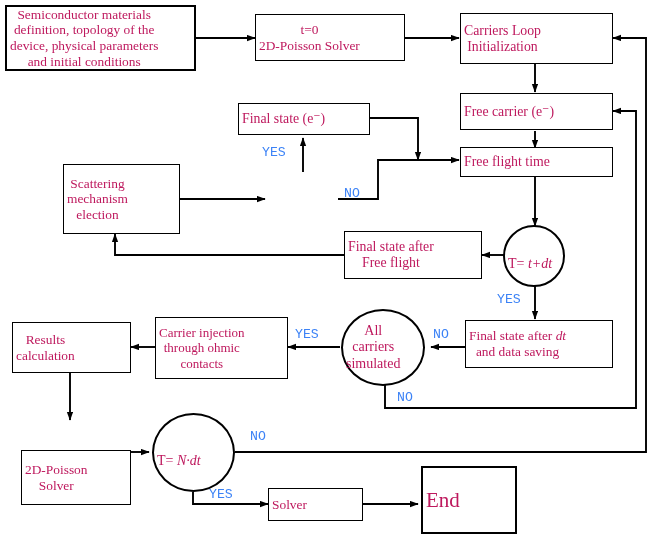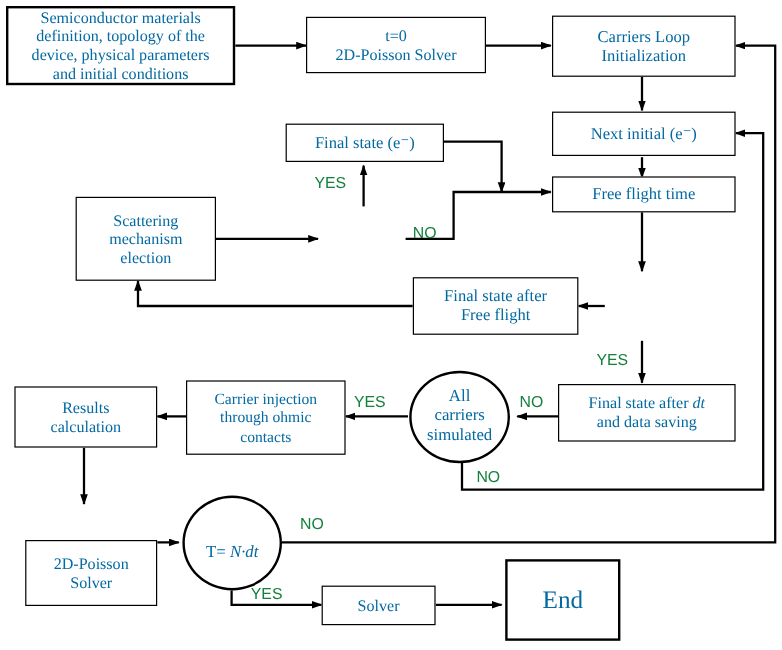--- a/index.html
+++ b/index.html
@@ -20,47 +20,46 @@
     left: 0; top: 0;
     width: 652px;
     height: 542px;
     pointer-events: none;
   }
   .node {
     position: absolute;
     box-sizing: border-box;
     display: flex;
     align-items: center;
-    justify-content: center;
     text-align: center;
-    color: #0369a1;
+    color: #be185d;
     background: #ffffff;
     line-height: 1.16;
   }
   .box {
     border: 1.2px solid #000;
   }
   .box.thick {
     border: 2.6px solid #000;
   }
   .circle {
     border: 2.4px solid #000;
     border-radius: 50%;
   }
   .node .txt {
     display: block;
     padding: 0 3px;
     white-space: pre-line;
   }
   .edge-label {
     position: absolute;
-    color: #15803d;
+    color: #3b82f6;
     background: transparent;
     white-space: nowrap;
-    font-family: Liberation Sans, sans-serif;
+    font-family: Liberation Mono, monospace;
   }
   .it { font-style: italic; }
 </style>
 </head>
 <body>
 
 <div id="canvas">
 
   <svg class="wires" viewBox="0 0 652 542" width="652" height="542">
     <defs>
@@ -125,21 +124,21 @@
     <span class="txt">t=0
 2D-Poisson Solver</span>
   </div>
 
   <div class="node box" style="left:460px; top:13px; width:153px; height:51px; font-size:13.8px;">
     <span class="txt">Carriers Loop
 Initialization</span>
   </div>
 
   <div class="node box" style="left:460px; top:93px; width:153px; height:37px; font-size:13.8px;">
-    <span class="txt">Next initial (e⁻)</span>
+    <span class="txt">Free carrier (e⁻)</span>
   </div>
 
   <div class="node box" style="left:460px; top:147px; width:153px; height:30px; font-size:13.8px;">
     <span class="txt">Free flight time</span>
   </div>
 
   <div class="node box" style="left:238px; top:103px; width:132px; height:32px; font-size:13.8px;">
     <span class="txt">Final state (e⁻)</span>
   </div>
 
@@ -148,20 +147,25 @@
 mechanism
 election</span>
   </div>
 
 
   <div class="node box" style="left:344px; top:231px; width:138px; height:48px; font-size:13.8px;">
     <span class="txt">Final state after
 Free flight</span>
   </div>
 
+  <div class="node circle" style="left:503px; top:225px; width:62px; height:62px; font-size:14px;">
+    <span class="txt">
+      <span>T=</span><span class="it"> t+dt</span>
+    </span>
+  </div>
 
   <div class="node box" style="left:465px; top:320px; width:148px; height:48px; font-size:13.4px;">
     <span class="txt"><span>Final state after </span><span class="it">dt</span><span>
 and data saving</span></span>
   </div>
 
   <div class="node circle" style="left:341px; top:309px; width:84px; height:77px; font-size:14px;">
     <span class="txt">All
 carriers
 simulated</span>

